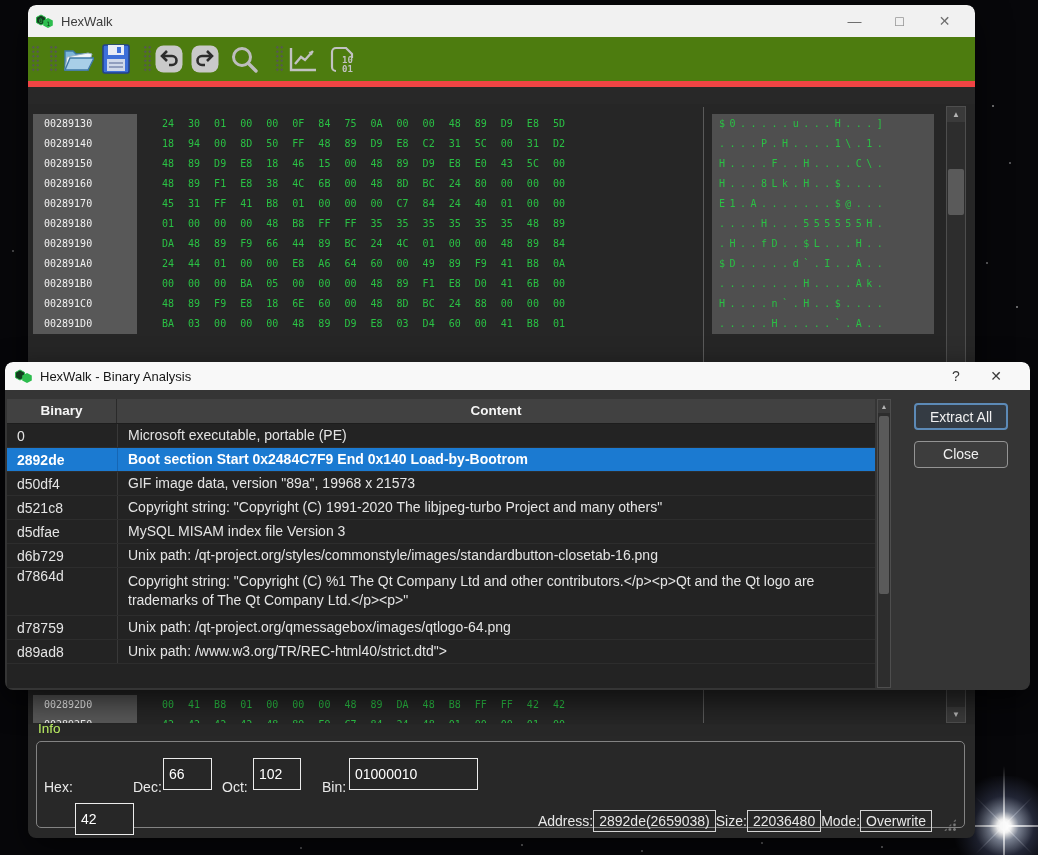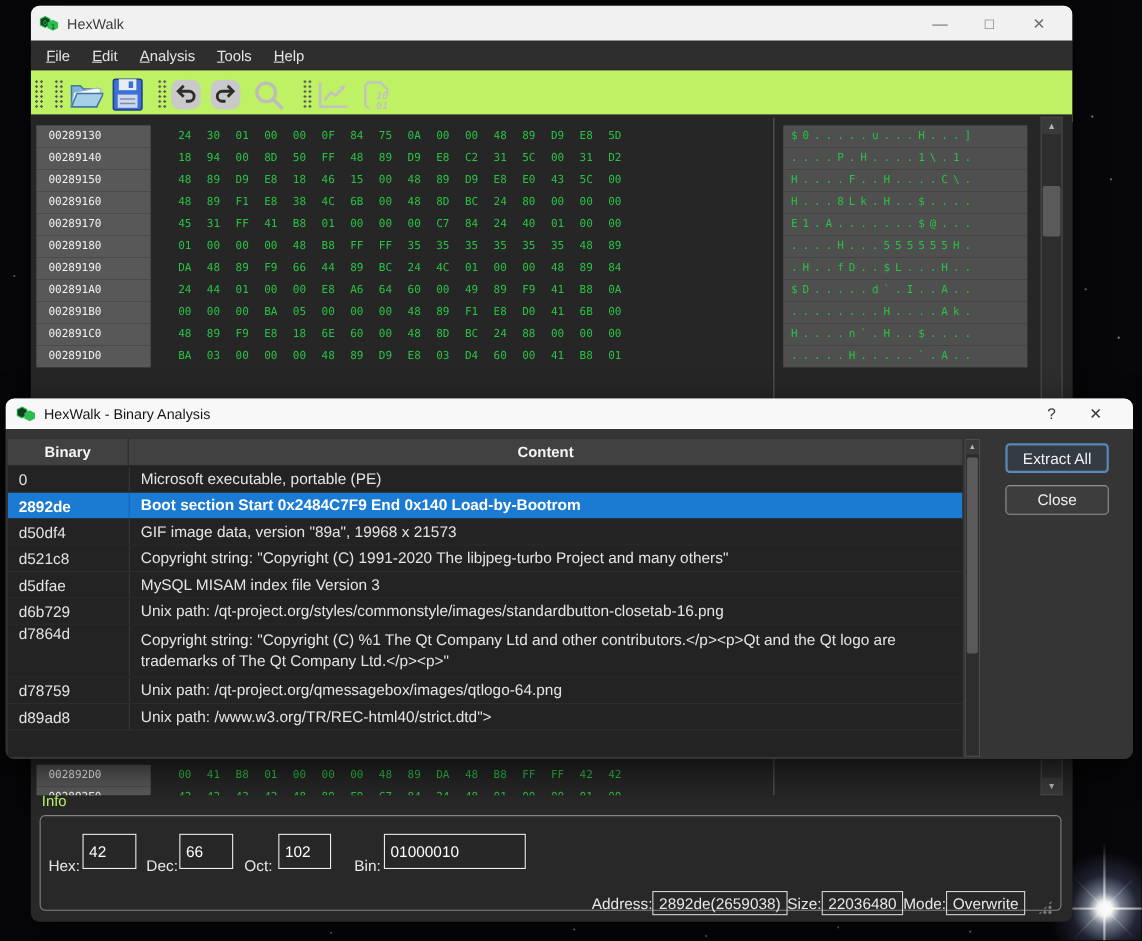--- a/index.html
+++ b/index.html
@@ -21,21 +21,21 @@
   
   .win{position:absolute;left:28px;top:5px;width:947px;height:833px;background:#282828;
        border-radius:8px;box-shadow:0 12px 34px rgba(0,0,0,.6);overflow:hidden;box-sizing:border-box;}
   .win-title{height:32px;background:#f1f1f1;border-radius:8px 8px 0 0;display:flex;align-items:center;padding:0 8px;}
   .win-title .ttl{font-size:13px;color:#3c3c3c;margin-left:7px;}
   .wctrls{margin-left:auto;display:flex;}
   .wctrl{width:45px;text-align:center;color:#6f6f6f;font-size:14px;line-height:28px;}
   .menubar{height:26px;background:#2e2e2e;display:flex;align-items:center;padding-left:4px;border-bottom:1px solid #242424;}
   .menu-item{padding:3px 10px;font-size:13.5px;color:#e4e4e4;}
   .menu-item u{text-decoration:underline;}
-  .toolbar{position:relative;height:44px;background:#bef264;border-bottom:3px solid #ef4444;font-style:italic;}
+  .toolbar{position:relative;height:44px;background:#4d7c0f;border-bottom:6px solid #ef4444;}
   .grip{position:absolute;top:8px;width:9px;height:28px;
         background-image:radial-gradient(#565656 1.1px,transparent 1.3px);background-size:4.5px 4.5px;}
   .tbi{position:absolute;}
 
   
   .hexarea{position:absolute;left:0;top:99px;width:947px;height:620px;background:#262626;}
   .hexrow{position:relative;display:flex;height:20px;line-height:20px;
           font-family:"DejaVu Sans Mono",monospace;font-size:10px;}
   .addr{width:104px;background:#585858;color:#f1f1f1;padding-left:11px;box-sizing:border-box;flex-shrink:0;}
   .bytes{margin-left:25px;color:#2ac144;white-space:pre;word-spacing:8px;}
@@ -49,21 +49,21 @@
   .sb-arrow{position:absolute;left:0;width:100%;text-align:center;color:#b4b4b4;font-size:8px;line-height:15px;height:15px;background:#3a3a3a;}
   .sb-thumb{position:absolute;left:1px;right:1px;background:#5a5a5a;border-radius:2px;}
 
   
   .info-label{position:absolute;left:10px;top:716px;font-size:13.5px;color:#bef264;}
   .groupbox{position:absolute;left:8px;top:736px;width:929px;height:87px;border:1px solid #838383;border-radius:5px;box-sizing:border-box;}
   .field{position:absolute;top:0;height:64px;}
   .field .flabel{position:absolute;top:37px;font-size:14px;color:#e8e8e8;}
   .field input{position:absolute;top:16px;height:32px;background:#272727;border:1px solid #ececec;
                color:#fff;font-family:"Liberation Sans",sans-serif;font-size:14px;padding:0 5px;box-sizing:border-box;}
-  .f1{left:7px;}  .f1 input{left:31px;width:49px;}
+  .f1{left:7px;}  .f1 input{left:31px;width:59px;margin-top:45px;}
   .f2{left:96px;} .f2 input{left:30px;width:49px;}
   .f3{left:185px;}.f3 input{left:31px;width:48px;}
   .f4{left:285px;}.f4 input{left:27px;width:129px;}
   .statusbar{position:absolute;right:43px;top:805px;height:22px;display:flex;align-items:center;
              font-size:14px;color:#e8e8e8;}
   .sval{border:1px solid #d4d4d4;padding:0 5px;height:20px;line-height:20px;}
   .rgrip{position:absolute;right:18px;bottom:6px;width:14px;height:14px;
          background-image:radial-gradient(#7a7a7a 1.2px,transparent 1.4px);background-size:4.6px 4.6px;
          clip-path:polygon(100% 0,100% 100%,0 100%);}
 
@@ -129,27 +129,20 @@
         <text x="10.4" y="12" font-size="6" fill="#0d3318" font-family="DejaVu Sans Mono, monospace">1</text>
       </svg>
       <span class="ttl">HexWalk</span>
       <div class="wctrls">
         <span class="wctrl">—</span>
         <span class="wctrl">□</span>
         <span class="wctrl">✕</span>
       </div>
     </div>
 
-    <div class="menubar">
-        <span class="menu-item"><u>F</u>ile</span>
-        <span class="menu-item"><u>E</u>dit</span>
-        <span class="menu-item"><u>A</u>nalysis</span>
-        <span class="menu-item"><u>T</u>ools</span>
-        <span class="menu-item"><u>H</u>elp</span>
-      </div>
 
     <div class="toolbar">
       <div class="grip" style="left:3px"></div>
       <div class="grip" style="left:21px"></div>
       <svg class="tbi" style="left:33px;top:6px" width="33" height="32" viewBox="0 0 33 32">
         <path d="M4 8 h8 l3 3 h12 v16 h-23 z" fill="#7db6d9" stroke="#3e79a5" stroke-width="1.4"></path>
         <path d="M6 14 l21 -4 4 1 -5 16 h-22 z" fill="#f2f6f9" stroke="#9ab4c6" stroke-width="1"></path>
         <path d="M4 27 l5 -12 h24 l-6 12 z" fill="#a8cfe8" stroke="#3e79a5" stroke-width="1.4"></path>
       </svg>
       <svg class="tbi" style="left:74px;top:7px" width="28" height="30" viewBox="0 0 28 30">

